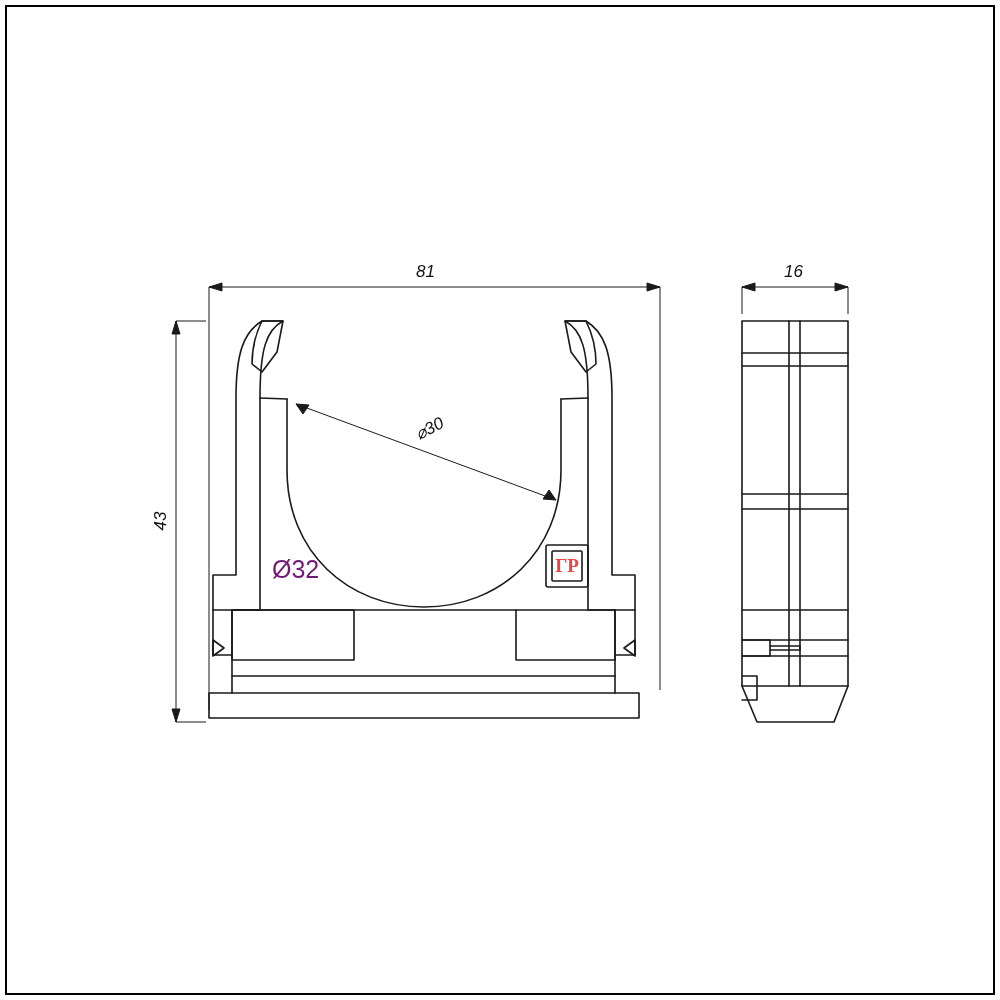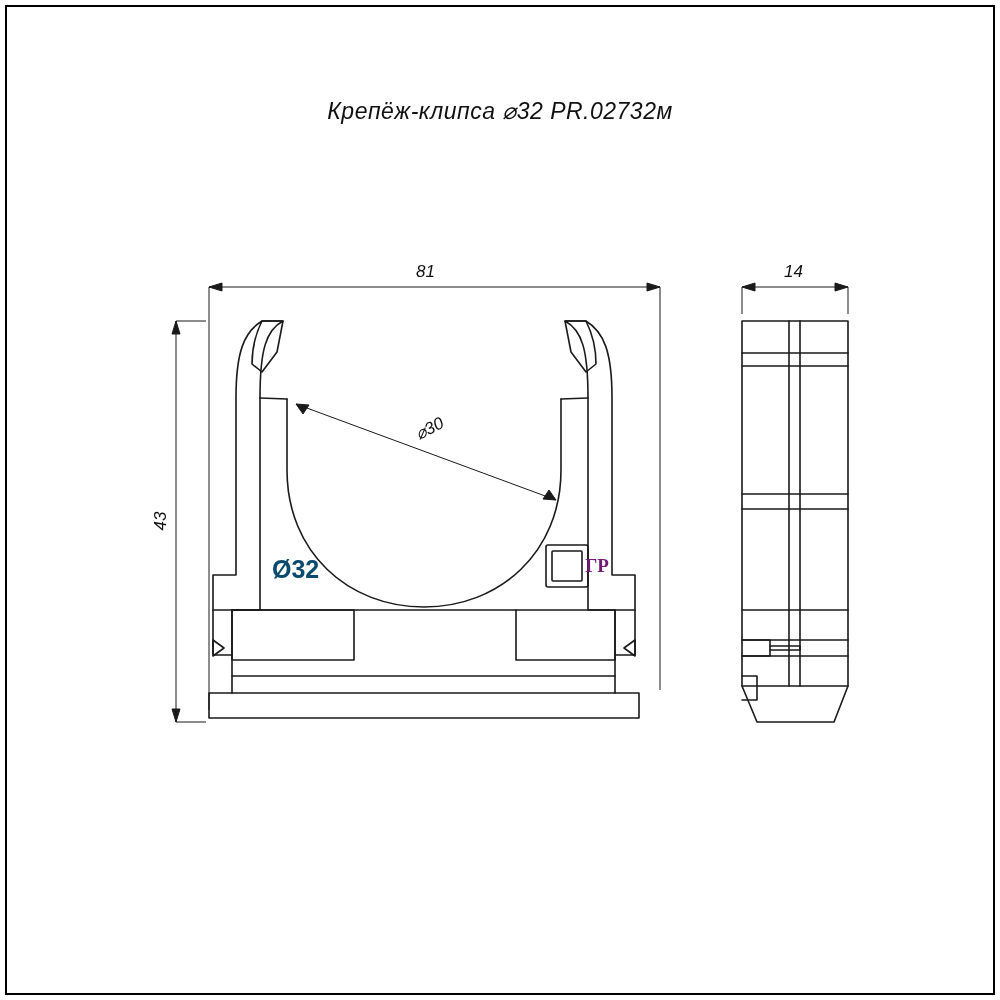--- a/index.html
+++ b/index.html
@@ -45,33 +45,32 @@
     transform: rotate(-90deg);
     transform-origin: 50% 50%;
   }
   .dimtext.diag {
     transform: rotate(-28deg);
     transform-origin: 50% 50%;
   }
   .bigdim {
     position: absolute;
     font-family: "Liberation Sans", sans-serif;
-    font-weight: bold;
+    font-weight: normal;
     font-size: 25px;
-    color: #0c4a6e;
+    color: #701a75;
     white-space: nowrap;
   }
   svg { display: block; }
 </style>
 </head>
 <body>
 
 <div id="sheet">
 
-  <div class="title">Крепёж-клипса ⌀32 PR.02732м</div>
 
   <svg id="canvas" width="1000" height="1000" viewBox="0 0 1000 1000">
 
     <rect x="6" y="6" width="988" height="988" fill="none" stroke="#000000" stroke-width="2"></rect>
 
     <g fill="none" stroke="#1a1a1a" stroke-width="1.6" stroke-linejoin="round" stroke-linecap="round">
 
       <path d="M209 718 L209 693 L639 693 L639 718 Z"></path>
       <path d="M232 693 L232 676 L615 676 L615 693"></path>
 
@@ -154,23 +153,23 @@
       <line x1="296" y1="404" x2="556" y2="500"></line>
       <polygon points="296,404 309,405 303,414"></polygon>
       <polygon points="556,500 543,499 549,490"></polygon>
     </g>
   </svg>
 
   <div class="dimtext" style="left:416px; top:262px;">81</div>
 
   <div class="dimtext rot" style="left:146px; top:511px; width:30px; text-align:center;">43</div>
 
-  <div class="dimtext" style="left:784px; top:262px;">14</div>
+  <div class="dimtext" style="left:784px; top:262px;">16</div>
 
   <div class="dimtext diag" style="left:415px; top:418px;">⌀30</div>
 
   <div class="bigdim" style="left:272px; top:555px;">Ø32</div>
 
-  <div style="position:absolute; left:582px; top:549px; width:30px; height:33px; line-height:33px;
+  <div style="position:absolute; left:552px; top:549px; width:30px; height:33px; line-height:33px;
               text-align:center; font-family:'Liberation Serif', serif; font-size:19px;
-              font-weight:bold; color:#701a75;">ГР</div>
+              font-weight:bold; color:#ef4444;">ГР</div>
 
 </div>
 
 </body></html>

